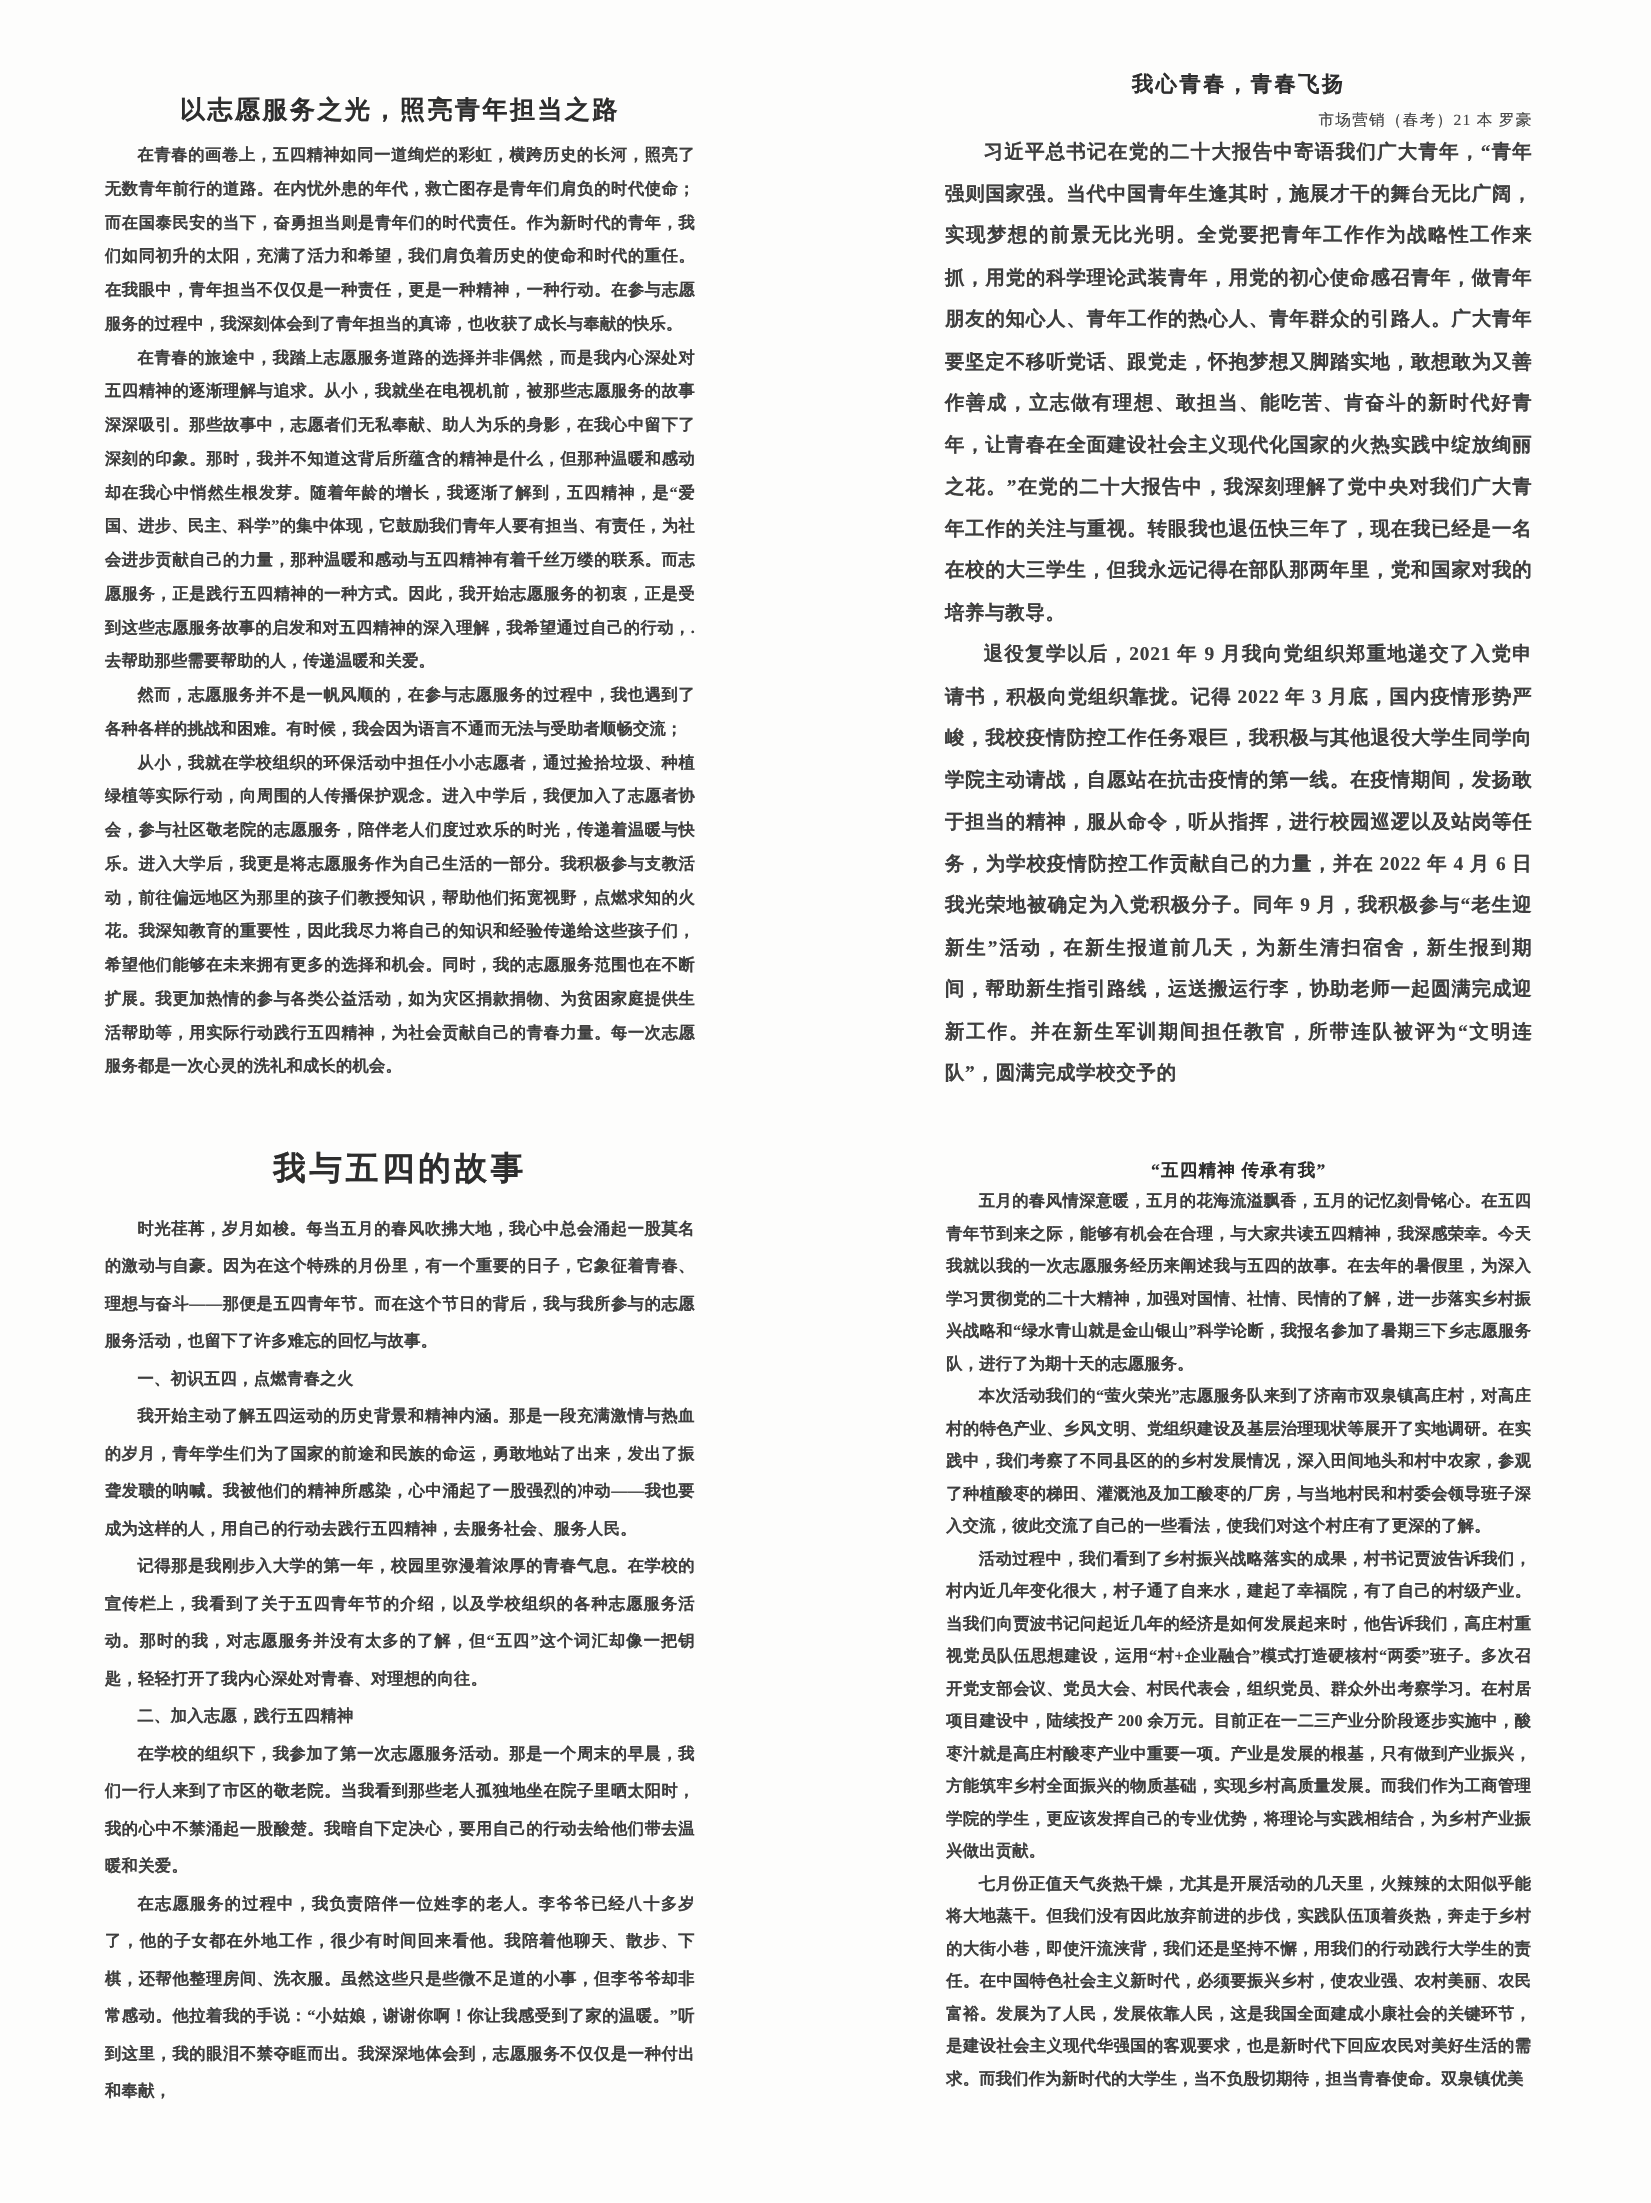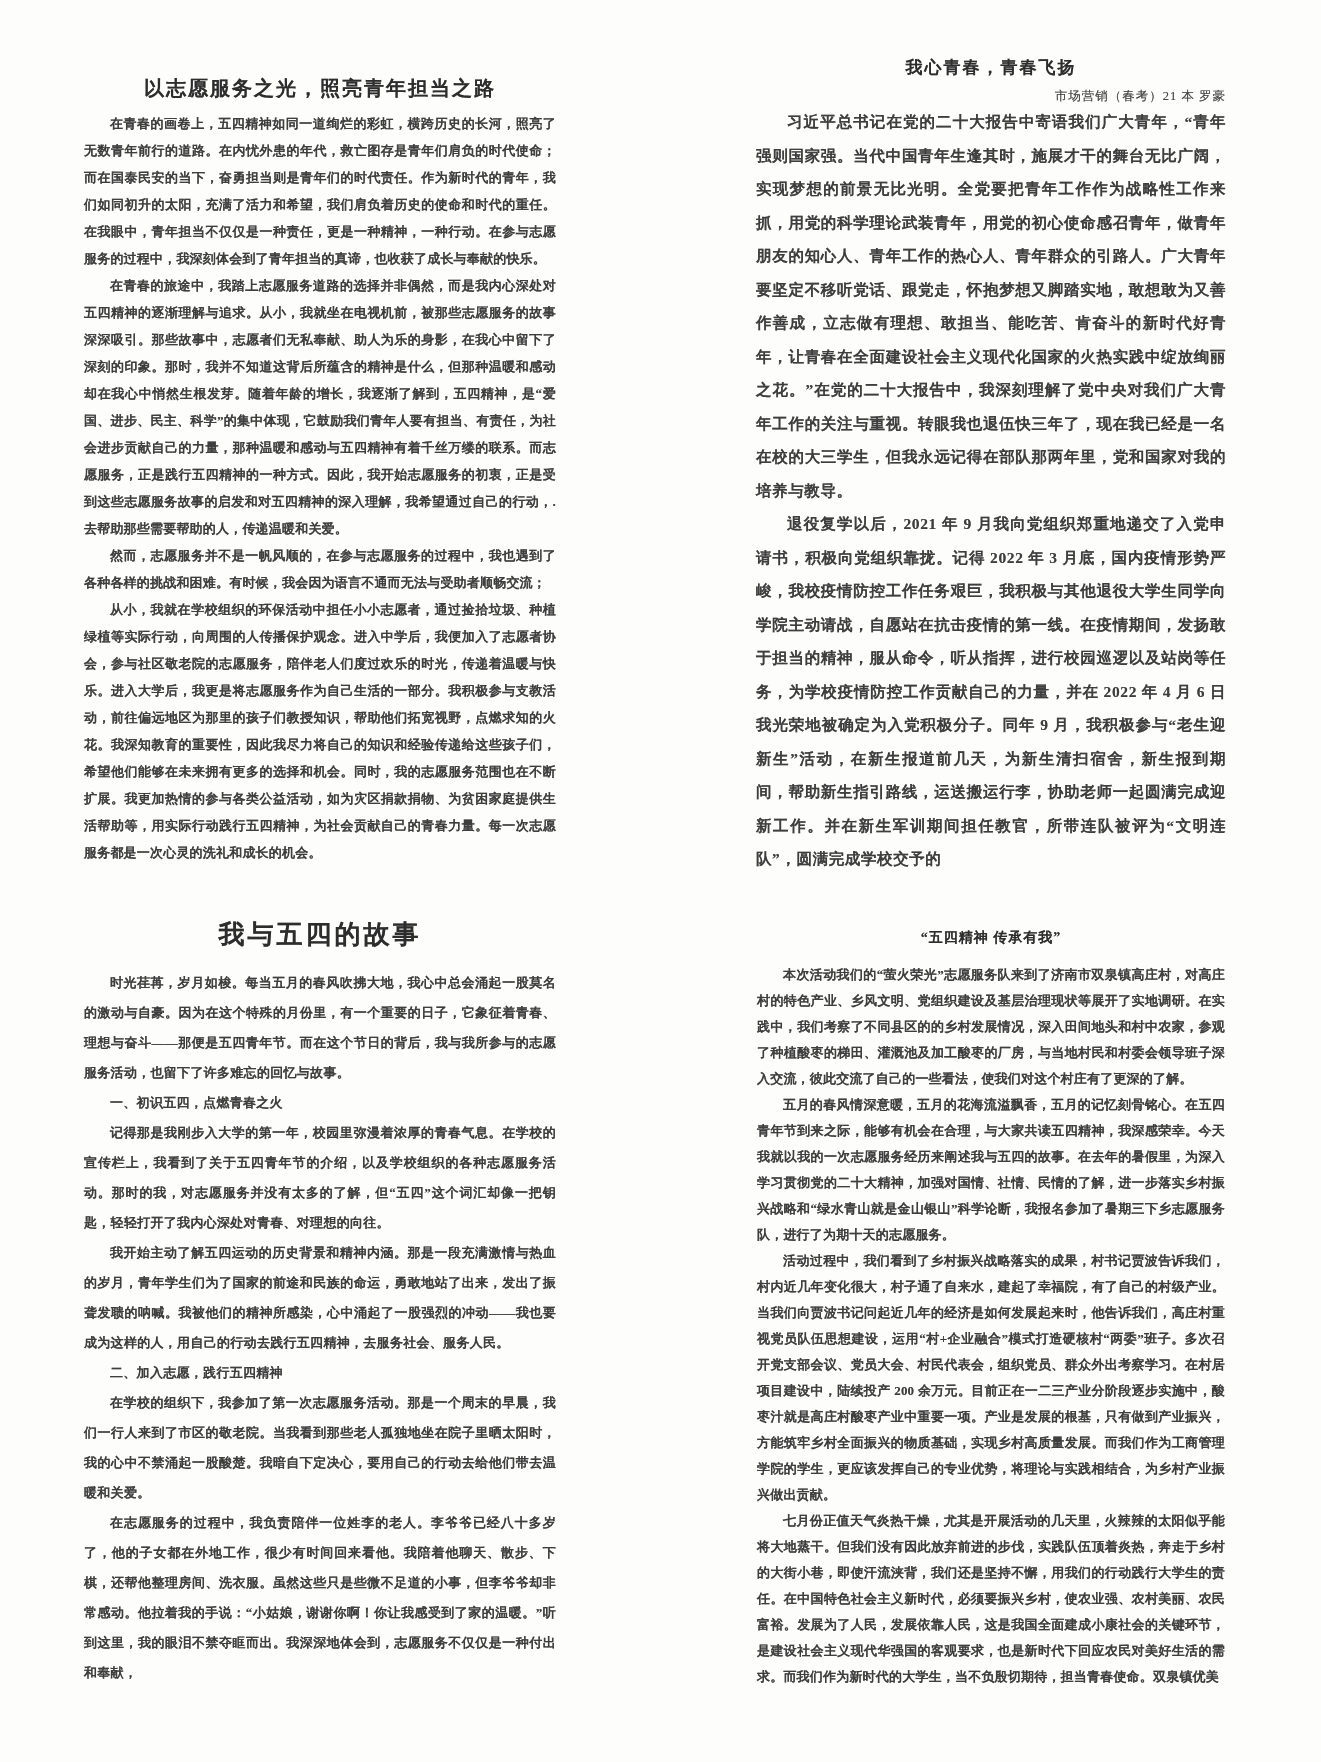--- a/index.html
+++ b/index.html
@@ -31,21 +31,21 @@
   
   #q-tr { left:756px; top:56px; width:470px; }
   #q-tr .essay-title { font-size:17px; letter-spacing:2px; line-height:24px; margin-bottom:8px; }
   #q-tr p.body { font-size:15.5px; line-height:33.5px; letter-spacing:0.6px; }
   
   #q-bl { left:84px; top:922px; width:472px; }
   #q-bl .essay-title { font-size:26px; letter-spacing:3px; line-height:26px; margin-bottom:20px; }
   #q-bl p.body, #q-bl .sec-heading { font-size:13px; line-height:30px; letter-spacing:0.3px; }
   
   #q-br { left:757px; top:928px; width:468px; }
-  #q-br .essay-title { font-size:14px; letter-spacing:1px; line-height:20px; margin-bottom:14px; }
+  #q-br .essay-title { font-size:14px; letter-spacing:1px; line-height:20px; }
   #q-br p.body { font-size:13px; line-height:26px; letter-spacing:0.2px; }
 </style>
 </head>
 <body>
 
 <div>
 
   <article class="page" id="q-tl">
     <h1 class="essay-title">以志愿服务之光，照亮青年担当之路</h1>
     <p class="body">在青春的画卷上，五四精神如同一道绚烂的彩虹，横跨历史的长河，照亮了无数青年前行的道路。在内忧外患的年代，救亡图存是青年们肩负的时代使命；而在国泰民安的当下，奋勇担当则是青年们的时代责任。作为新时代的青年，我们如同初升的太阳，充满了活力和希望，我们肩负着历史的使命和时代的重任。在我眼中，青年担当不仅仅是一种责任，更是一种精神，一种行动。在参与志愿服务的过程中，我深刻体会到了青年担当的真谛，也收获了成长与奉献的快乐。</p>
@@ -58,28 +58,28 @@
     <h1 class="essay-title">我心青春，青春飞扬</h1>
     <div class="byline">市场营销（春考）21 本 罗豪</div>
     <p class="body">习近平总书记在党的二十大报告中寄语我们广大青年，“青年强则国家强。当代中国青年生逢其时，施展才干的舞台无比广阔，实现梦想的前景无比光明。全党要把青年工作作为战略性工作来抓，用党的科学理论武装青年，用党的初心使命感召青年，做青年朋友的知心人、青年工作的热心人、青年群众的引路人。广大青年要坚定不移听党话、跟党走，怀抱梦想又脚踏实地，敢想敢为又善作善成，立志做有理想、敢担当、能吃苦、肯奋斗的新时代好青年，让青春在全面建设社会主义现代化国家的火热实践中绽放绚丽之花。”在党的二十大报告中，我深刻理解了党中央对我们广大青年工作的关注与重视。转眼我也退伍快三年了，现在我已经是一名在校的大三学生，但我永远记得在部队那两年里，党和国家对我的培养与教导。</p>
     <p class="body">退役复学以后，2021 年 9 月我向党组织郑重地递交了入党申请书，积极向党组织靠拢。记得 2022 年 3 月底，国内疫情形势严峻，我校疫情防控工作任务艰巨，我积极与其他退役大学生同学向学院主动请战，自愿站在抗击疫情的第一线。在疫情期间，发扬敢于担当的精神，服从命令，听从指挥，进行校园巡逻以及站岗等任务，为学校疫情防控工作贡献自己的力量，并在 2022 年 4 月 6 日我光荣地被确定为入党积极分子。同年 9 月，我积极参与“老生迎新生”活动，在新生报道前几天，为新生清扫宿舍，新生报到期间，帮助新生指引路线，运送搬运行李，协助老师一起圆满完成迎新工作。并在新生军训期间担任教官，所带连队被评为“文明连队”，圆满完成学校交予的</p>
   </article>
 
   <article class="page" id="q-bl">
     <h1 class="essay-title">我与五四的故事</h1>
     <p class="body">时光荏苒，岁月如梭。每当五月的春风吹拂大地，我心中总会涌起一股莫名的激动与自豪。因为在这个特殊的月份里，有一个重要的日子，它象征着青春、理想与奋斗——那便是五四青年节。而在这个节日的背后，我与我所参与的志愿服务活动，也留下了许多难忘的回忆与故事。</p>
     <div class="sec-heading">一、初识五四，点燃青春之火</div>
+    <p class="body">我开始主动了解五四运动的历史背景和精神内涵。那是一段充满激情与热血的岁月，青年学生们为了国家的前途和民族的命运，勇敢地站了出来，发出了振聋发聩的呐喊。我被他们的精神所感染，心中涌起了一股强烈的冲动——我也要成为这样的人，用自己的行动去践行五四精神，去服务社会、服务人民。</p>
     <p class="body">记得那是我刚步入大学的第一年，校园里弥漫着浓厚的青春气息。在学校的宣传栏上，我看到了关于五四青年节的介绍，以及学校组织的各种志愿服务活动。那时的我，对志愿服务并没有太多的了解，但“五四”这个词汇却像一把钥匙，轻轻打开了我内心深处对青春、对理想的向往。</p>
-    <p class="body">我开始主动了解五四运动的历史背景和精神内涵。那是一段充满激情与热血的岁月，青年学生们为了国家的前途和民族的命运，勇敢地站了出来，发出了振聋发聩的呐喊。我被他们的精神所感染，心中涌起了一股强烈的冲动——我也要成为这样的人，用自己的行动去践行五四精神，去服务社会、服务人民。</p>
     <div class="sec-heading">二、加入志愿，践行五四精神</div>
     <p class="body">在学校的组织下，我参加了第一次志愿服务活动。那是一个周末的早晨，我们一行人来到了市区的敬老院。当我看到那些老人孤独地坐在院子里晒太阳时，我的心中不禁涌起一股酸楚。我暗自下定决心，要用自己的行动去给他们带去温暖和关爱。</p>
     <p class="body">在志愿服务的过程中，我负责陪伴一位姓李的老人。李爷爷已经八十多岁了，他的子女都在外地工作，很少有时间回来看他。我陪着他聊天、散步、下棋，还帮他整理房间、洗衣服。虽然这些只是些微不足道的小事，但李爷爷却非常感动。他拉着我的手说：“小姑娘，谢谢你啊！你让我感受到了家的温暖。”听到这里，我的眼泪不禁夺眶而出。我深深地体会到，志愿服务不仅仅是一种付出和奉献，</p>
   </article>
 
   <article class="page" id="q-br">
     <h1 class="essay-title">“五四精神 传承有我”</h1>
+    <p class="body">五月的春风情深意暖，五月的花海流溢飘香，五月的记忆刻骨铭心。在五四青年节到来之际，能够有机会在合理，与大家共读五四精神，我深感荣幸。今天我就以我的一次志愿服务经历来阐述我与五四的故事。在去年的暑假里，为深入学习贯彻党的二十大精神，加强对国情、社情、民情的了解，进一步落实乡村振兴战略和“绿水青山就是金山银山”科学论断，我报名参加了暑期三下乡志愿服务队，进行了为期十天的志愿服务。</p>
     <p class="body">本次活动我们的“萤火荣光”志愿服务队来到了济南市双泉镇高庄村，对高庄村的特色产业、乡风文明、党组织建设及基层治理现状等展开了实地调研。在实践中，我们考察了不同县区的的乡村发展情况，深入田间地头和村中农家，参观了种植酸枣的梯田、灌溉池及加工酸枣的厂房，与当地村民和村委会领导班子深入交流，彼此交流了自己的一些看法，使我们对这个村庄有了更深的了解。</p>
-    <p class="body">五月的春风情深意暖，五月的花海流溢飘香，五月的记忆刻骨铭心。在五四青年节到来之际，能够有机会在合理，与大家共读五四精神，我深感荣幸。今天我就以我的一次志愿服务经历来阐述我与五四的故事。在去年的暑假里，为深入学习贯彻党的二十大精神，加强对国情、社情、民情的了解，进一步落实乡村振兴战略和“绿水青山就是金山银山”科学论断，我报名参加了暑期三下乡志愿服务队，进行了为期十天的志愿服务。</p>
     <p class="body">活动过程中，我们看到了乡村振兴战略落实的成果，村书记贾波告诉我们，村内近几年变化很大，村子通了自来水，建起了幸福院，有了自己的村级产业。当我们向贾波书记问起近几年的经济是如何发展起来时，他告诉我们，高庄村重视党员队伍思想建设，运用“村+企业融合”模式打造硬核村“两委”班子。多次召开党支部会议、党员大会、村民代表会，组织党员、群众外出考察学习。在村居项目建设中，陆续投产 200 余万元。目前正在一二三产业分阶段逐步实施中，酸枣汁就是高庄村酸枣产业中重要一项。产业是发展的根基，只有做到产业振兴，方能筑牢乡村全面振兴的物质基础，实现乡村高质量发展。而我们作为工商管理学院的学生，更应该发挥自己的专业优势，将理论与实践相结合，为乡村产业振兴做出贡献。</p>
     <p class="body">七月份正值天气炎热干燥，尤其是开展活动的几天里，火辣辣的太阳似乎能将大地蒸干。但我们没有因此放弃前进的步伐，实践队伍顶着炎热，奔走于乡村的大街小巷，即使汗流浃背，我们还是坚持不懈，用我们的行动践行大学生的责任。在中国特色社会主义新时代，必须要振兴乡村，使农业强、农村美丽、农民富裕。发展为了人民，发展依靠人民，这是我国全面建成小康社会的关键环节，是建设社会主义现代华强国的客观要求，也是新时代下回应农民对美好生活的需求。而我们作为新时代的大学生，当不负殷切期待，担当青春使命。双泉镇优美</p>
   </article>
 
 </div>
 
 </body></html>

